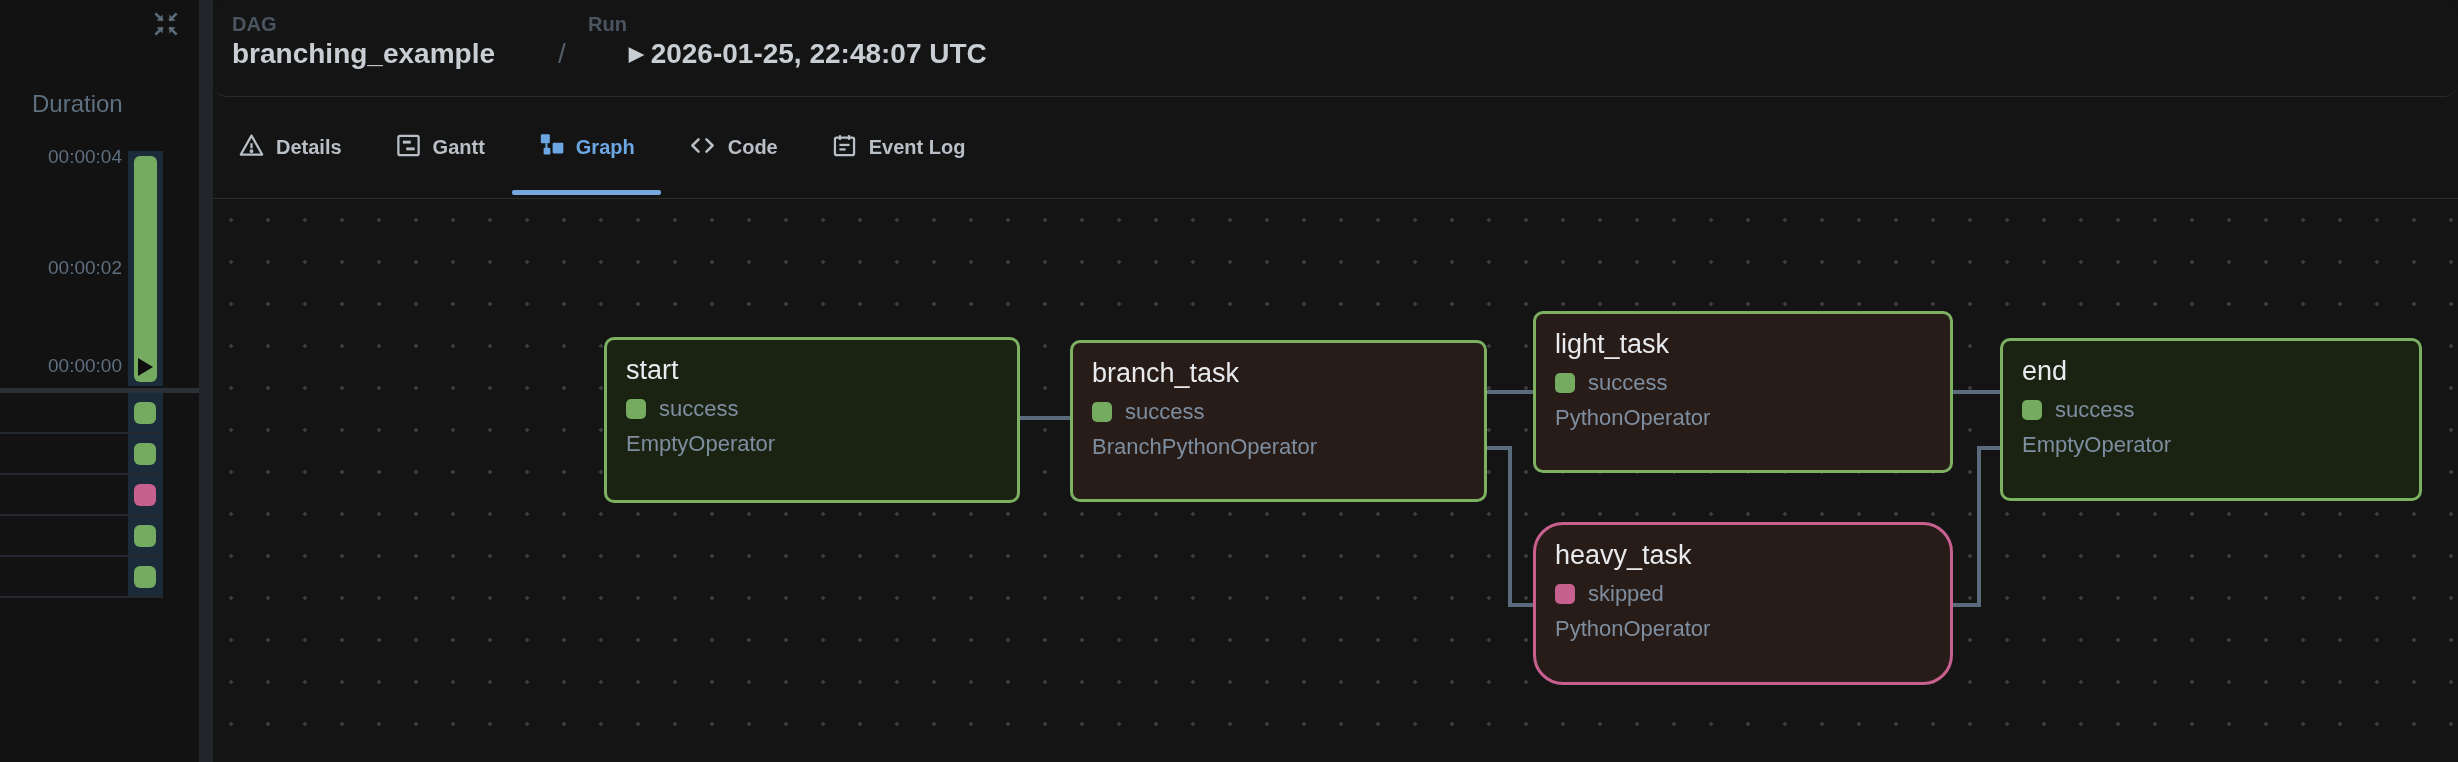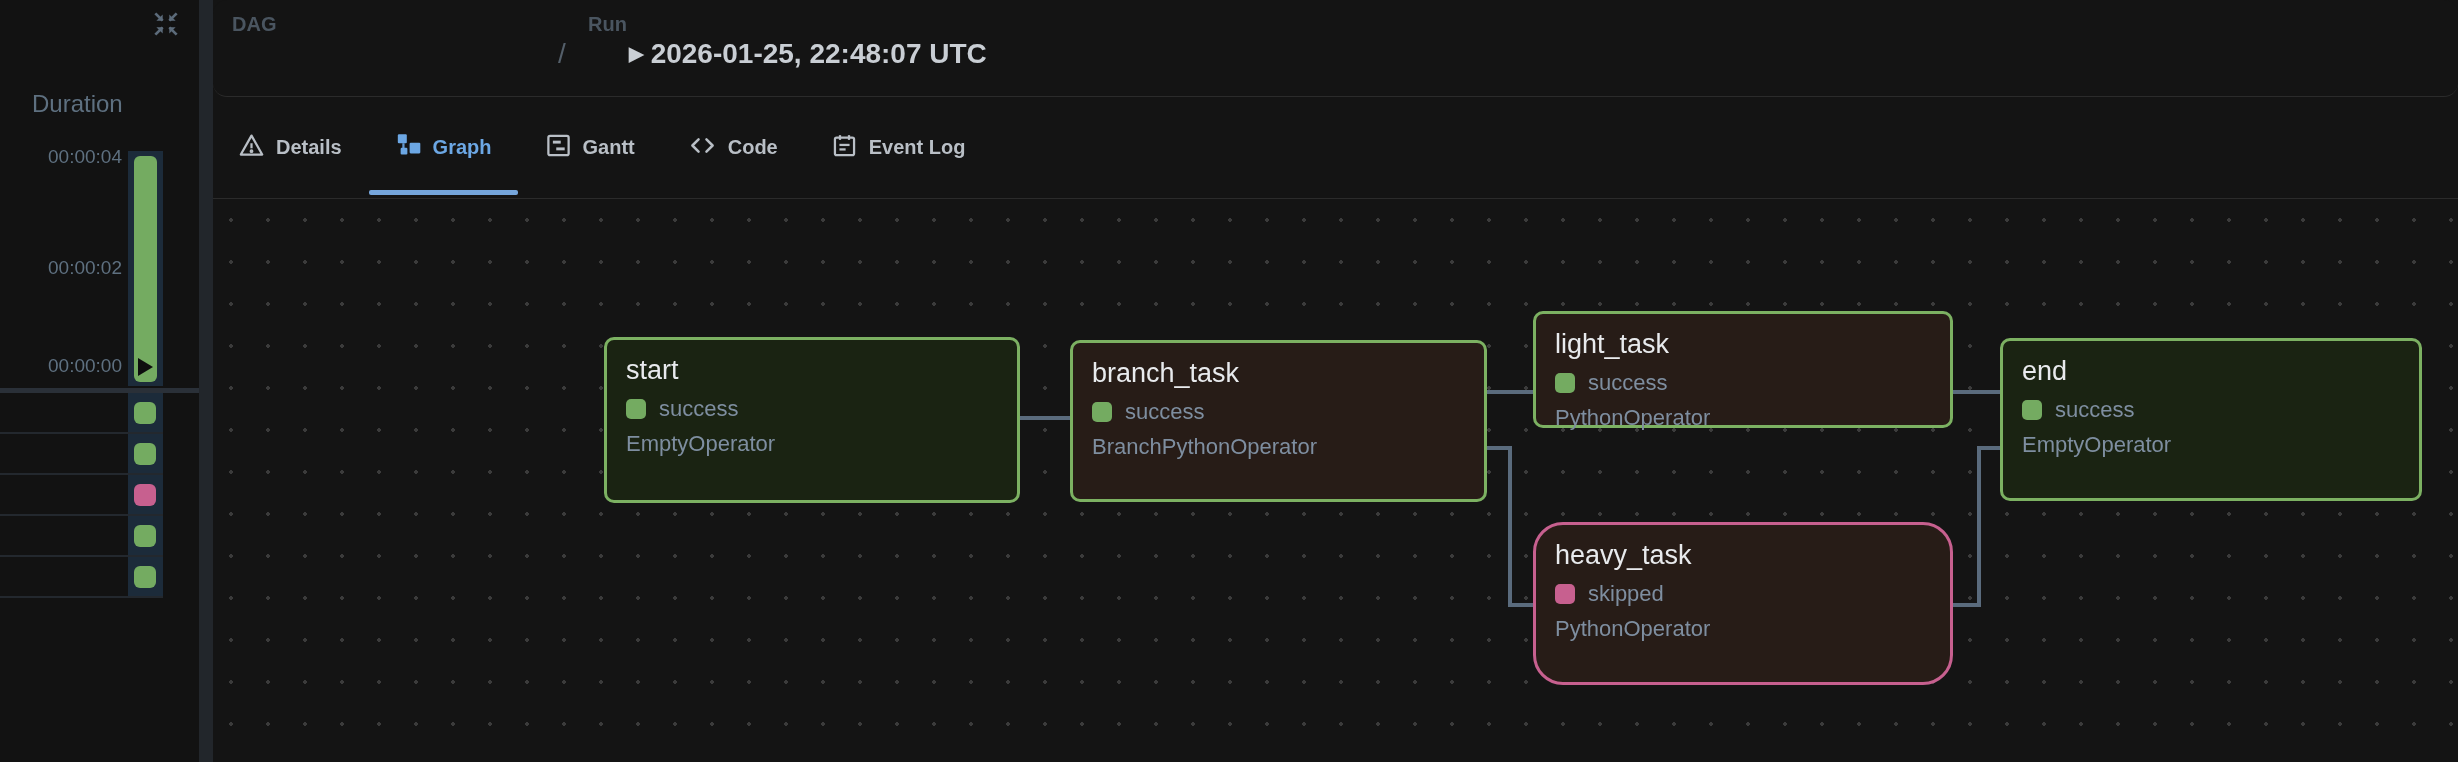--- a/index.html
+++ b/index.html
@@ -77,21 +77,21 @@
   .node-title { font-size:27px; color:#e8eaed; line-height:34px; }
   .node-status { margin-top:9px; display:flex; align-items:center; gap:13px;
                  font-size:22px; color:#7e8ea0; }
   .chip { width:20px; height:20px; border-radius:5px; }
   .chip-success { background:#74ab61; }
   .chip-skipped { background:#c7608f; }
   .node-op { margin-top:9px; font-size:22px; color:#7e8ea0; }
 
   .n-start  { left:391px;  top:138px; width:416px; height:166px; }
   .n-branch { left:857px;  top:141px; width:417px; height:162px; }
-  .n-light  { left:1320px; top:112px; width:420px; height:117px; }
+  .n-light  { left:1320px; top:112px; width:420px; height:162px; }
   .n-heavy  { left:1320px; top:323px; width:420px; height:163px; }
   .n-end    { left:1787px; top:139px; width:422px; height:163px; }
 
   .e1  { left:807px;  top:217px; width:52px; height:4px; }
   .e2  { left:1272px; top:191px; width:50px; height:4px; }
   .e3a { left:1272px; top:247px; width:27px; height:4px; }
   .e3b { left:1295px; top:247px; width:4px;  height:161px; }
   .e3c { left:1295px; top:404px; width:28px; height:4px; }
   .e4  { left:1738px; top:191px; width:51px; height:4px; }
   .e5a { left:1738px; top:404px; width:30px; height:4px; }
@@ -157,58 +157,59 @@
             <div class="status-square sq-success"></div>
           </div>
       </div>
     </div>
   </div>
 
   <div class="v-divider"></div>
 
   <div class="main-header">
     <div class="crumb-label dag-label">DAG</div>
+    <div class="dag-name">branching_example</div>
     <div class="crumb-slash">/</div>
     <div class="crumb-label run-label">Run</div>
     <div class="run-value">
       <span class="run-caret">▶</span><span>2026-01-25, 22:48:07 UTC</span>
     </div>
   </div>
 
   <div class="tabbar">
     <div class="tab">
       <span>
         <svg width="27" height="27" viewBox="0 0 24 24" fill="none" stroke="currentColor" stroke-width="2" stroke-linejoin="round">
           <path d="M12 3.2 L21.5 20 H2.5 Z"></path>
             <line x1="12" y1="10" x2="12" y2="14.5"></line>
             <circle cx="12" cy="17" r="0.7" fill="currentColor"></circle>
         </svg>
       </span>
       <span>Details</span>
+    </div>
+    <div class="tab">
+      <span>
+        <svg width="27" height="27" viewBox="0 0 24 24" fill="none" stroke="currentColor" stroke-width="2">
+          <rect x="3" y="3.5" width="18" height="17" rx="1.5"></rect>
+          <line x1="7" y1="9" x2="14" y2="9" stroke-width="2.6"></line>
+          <line x1="10" y1="15" x2="17.5" y2="15" stroke-width="2.6"></line>
+        </svg>
+      </span>
+      <span>Gantt</span>
     </div>
     <div class="tab active">
       <span>
         <svg width="27" height="27" viewBox="0 0 24 24" fill="currentColor">
           <rect x="2.5" y="2" width="8" height="8" rx="1"></rect>
           <rect x="13" y="9.5" width="9.5" height="9.5" rx="1"></rect>
           <rect x="5" y="14" width="6" height="6" rx="1"></rect>
           <path d="M6.5 10 v5 h2 v-5 Z" opacity="0.9"></path>
         </svg>
       </span>
       <span>Graph</span>
-    </div>
-    <div class="tab">
-      <span>
-        <svg width="27" height="27" viewBox="0 0 24 24" fill="none" stroke="currentColor" stroke-width="2">
-          <rect x="3" y="3.5" width="18" height="17" rx="1.5"></rect>
-          <line x1="7" y1="9" x2="14" y2="9" stroke-width="2.6"></line>
-          <line x1="10" y1="15" x2="17.5" y2="15" stroke-width="2.6"></line>
-        </svg>
-      </span>
-      <span>Gantt</span>
     </div>
     <div class="tab">
       <span>
         <svg width="29" height="27" viewBox="0 0 24 24" fill="none" stroke="currentColor" stroke-width="2.2" stroke-linecap="round" stroke-linejoin="round">
           <path d="M8.5 6.5 L3 12 L8.5 17.5"></path>
             <path d="M15.5 6.5 L21 12 L15.5 17.5"></path>
         </svg>
       </span>
       <span>Code</span>
     </div>

